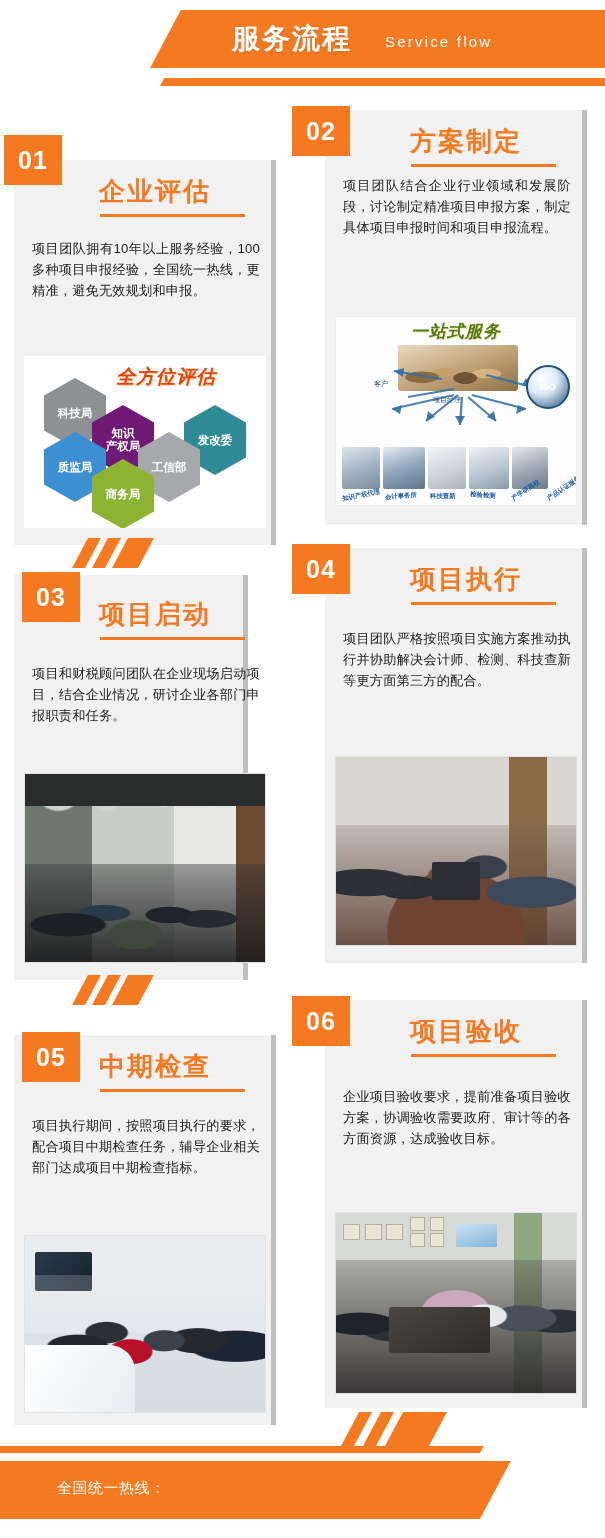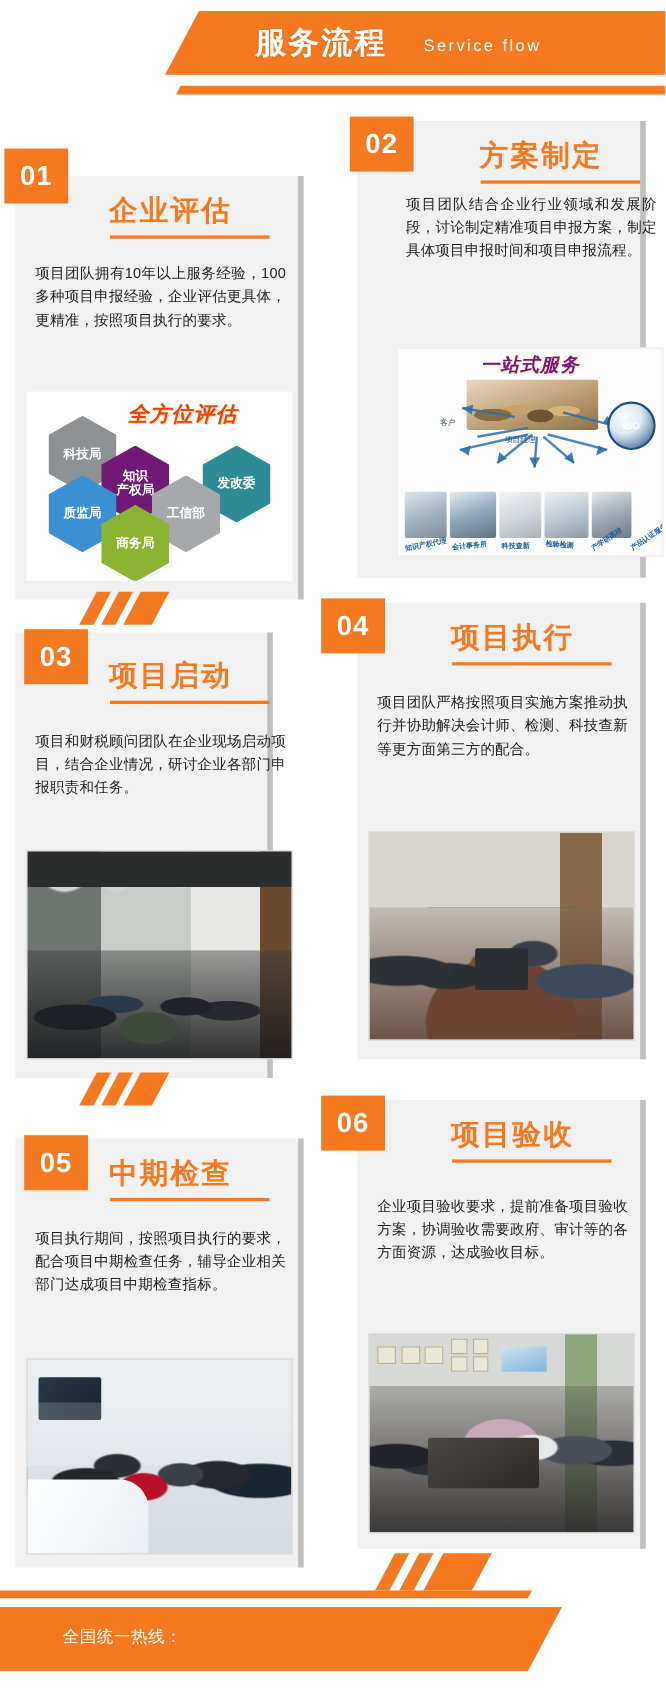--- a/index.html
+++ b/index.html
@@ -149,21 +149,21 @@
   .oss {
     position: absolute;
     background: #fdfdfd;
     overflow: hidden;
     border: 1px solid #ececec;
   }
   .oss-title {
     position: absolute;
     left: 50%; top: 3px;
     transform: translateX(-50%);
-    color: #701a75;
+    color: #4d7c0f;
     font-size: 17px;
     font-weight: bold;
     font-style: italic;
     letter-spacing: 1px;
     white-space: nowrap;
     text-shadow: 1px 1px 0 #ffe0b8;
   }
   .oss-node {
     position: absolute;
     color: #1f4e79;
@@ -263,21 +263,21 @@
     <div class="hdr-stripe"></div>
     <div class="hdr-title">服务流程</div>
     <div class="hdr-sub">Service flow</div>
   </div>
 
   <div class="card" style="left:14px; top:160px; width:262px; height:385px;">
     <div class="card-inner">
       <div class="badge">01</div>
       <div class="card-title" style="left:85px; top:14px;">企业评估</div>
       <div class="title-rule" style="left:86px; top:54px; width:145px;"></div>
-      <div class="card-body" style="left:18px; top:78px; width:228px;">项目团队拥有10年以上服务经验，100多种项目申报经验，企业评估更具体，更精准，按照项目执行的要求。</div>
+      <div class="card-body" style="left:18px; top:78px; width:228px;">项目团队拥有10年以上服务经验，100多种项目申报经验，全国统一热线，更精准，避免无效规划和申报。</div>
 
       <div class="hexwrap" style="left:10px; top:196px; width:242px; height:172px;">
         <div class="hex-head" style="left:92px; top:8px;">全方位评估</div>
         <div class="hex" style="left:20px; top:22px; background:#8E9194;">
           <span>科技局</span>
         </div>
         <div class="hex" style="left:68px; top:49px; background:#701a75;">
           <span style="white-space:pre-line;">知识
 产权局</span>
         </div>
@@ -290,21 +290,21 @@
         <div class="hex" style="left:114px; top:76px; background:#A6A8AB;">
           <span>工信部</span>
         </div>
         <div class="hex" style="left:68px; top:103px; background:#8DB333;">
           <span>商务局</span>
         </div>
       </div>
     </div>
   </div>
 
-  <div class="card" style="left:325px; top:110px; width:262px; height:415px;padding-left:26px;">
+  <div class="card" style="left:325px; top:110px; width:262px; height:415px;">
     <div class="card-inner">
       <div class="badge b-right" style="left:-33px; top:-4px;">02</div>
       <div class="card-title" style="left:85px; top:14px;">方案制定</div>
       <div class="title-rule" style="left:86px; top:54px; width:145px;"></div>
       <div class="card-body" style="left:18px; top:65px; width:228px;">项目团队结合企业行业领域和发展阶段，讨论制定精准项目申报方案，制定具体项目申报时间和项目申报流程。</div>
 
       <div class="oss" style="left:10px; top:206px; width:242px; height:190px;">
         <div class="oss-title">一站式服务</div>
 
         <div class="oss-center" style="left:62px; top:28px; width:120px; height:46px;

